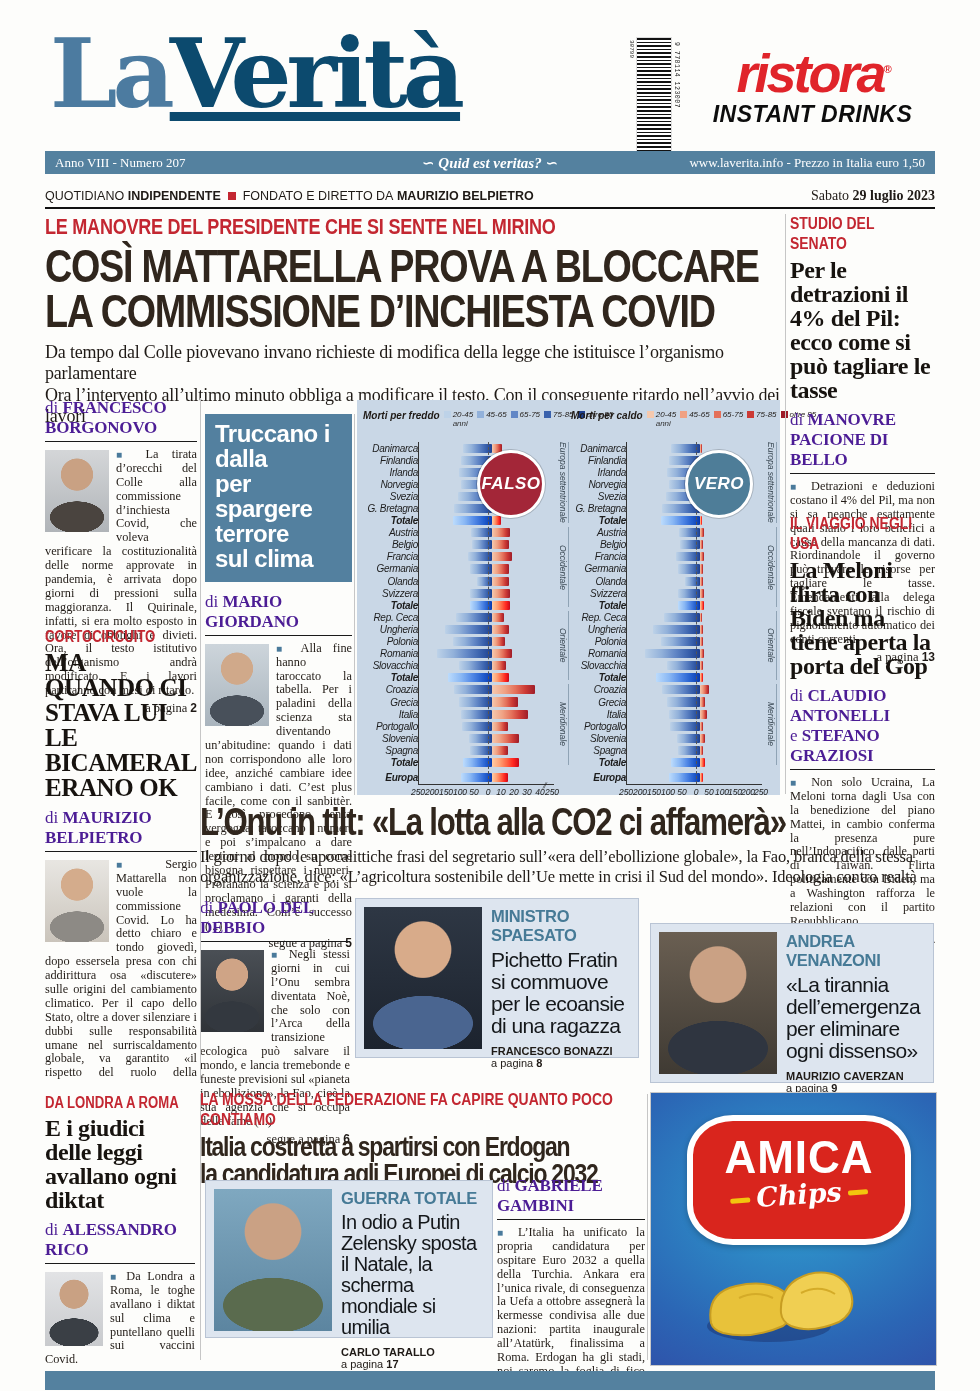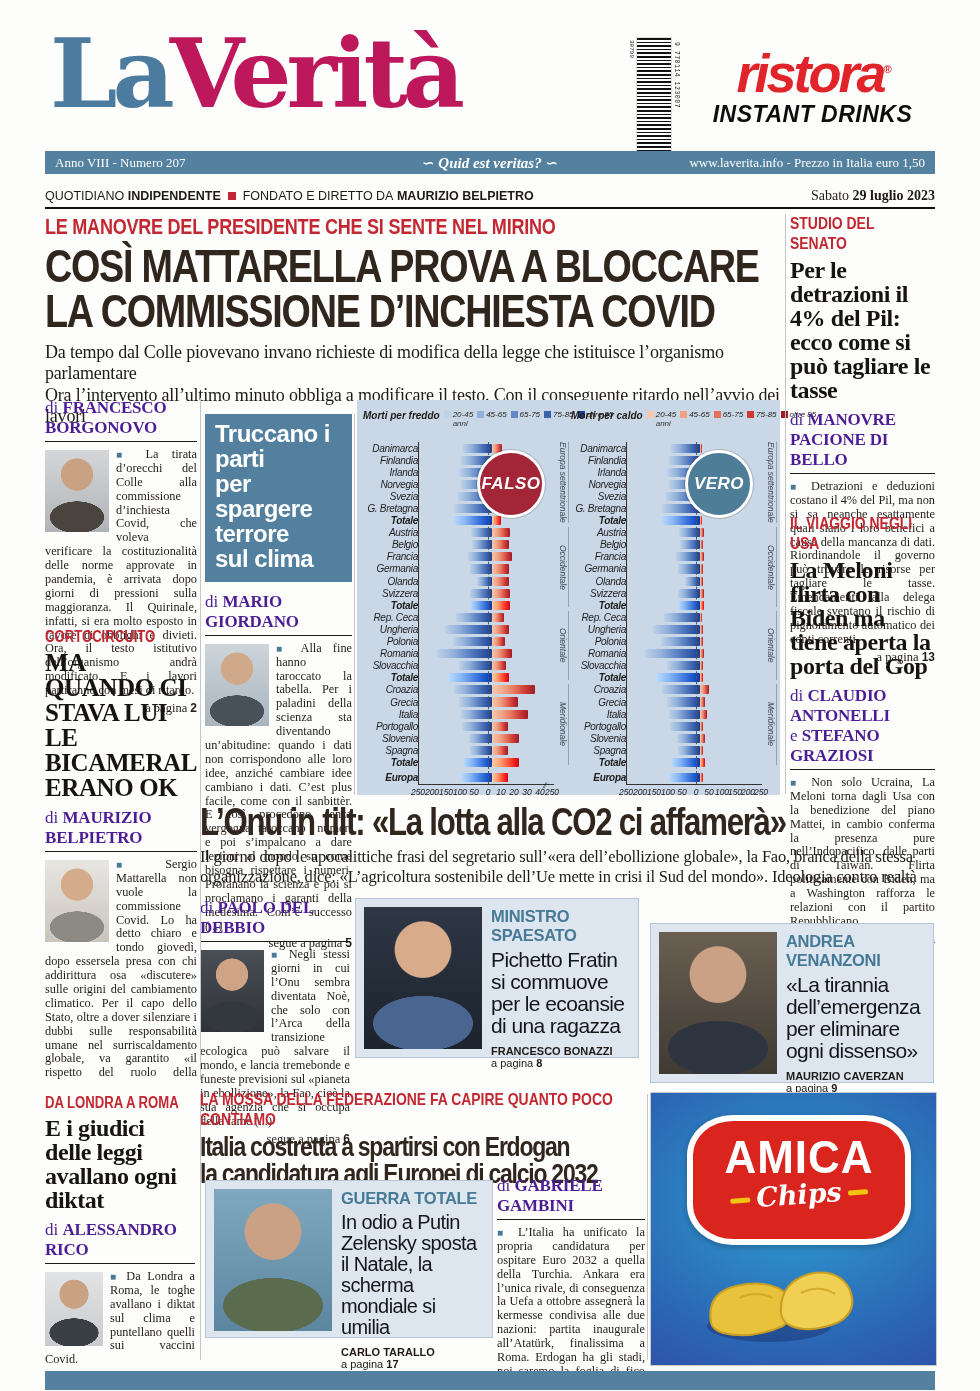--- a/index.html
+++ b/index.html
@@ -4,21 +4,21 @@
 <style>
   html,body{margin:0;padding:0;background:#e9e7e2;}
   #page{position:relative;width:980px;height:1391px;background:#fdfdfb;margin:0 auto;
         font-family:"Liberation Serif","DejaVu Serif",serif;color:#1f1a16;overflow:hidden;}
   .cond{display:inline-block;transform:scaleX(.82);transform-origin:0 50%;}
   .abs{position:absolute;}
 
   
   #logo{left:50px;top:26px;font-family:"DejaVu Serif",serif;font-weight:bold;
         font-size:96px;line-height:1;letter-spacing:-5px;}
-  #logo .la{color:#4c7ba0;} #logo .verita{color:#be185d;}
+  #logo .la{color:#4c7ba0;} #logo .verita{color:#0c4a6e;text-decoration:underline;}
   #barcode{left:637px;top:38px;width:34px;height:118px;background:
      repeating-linear-gradient(180deg,#121212 0 1.6px,#ffffff 1.6px 3.6px);
      outline:1px solid #ddd;}
   #barcode .bc-num{position:absolute;right:-9px;top:4px;writing-mode:vertical-rl;
      font-family:"Liberation Mono",monospace;font-size:6.5px;color:#222;letter-spacing:.5px;background:transparent;}
   #barcode .bc-top{position:absolute;left:-9px;top:2px;writing-mode:vertical-rl;
      font-family:"Liberation Mono",monospace;font-size:6px;color:#222;}
   #ristora{left:690px;top:48px;width:245px;text-align:center;}
   #ristora .brand{font-family:Liberation Sans, sans-serif;font-style:italic;font-weight:bold;
      font-size:54px;line-height:.95;color:#e0242a;letter-spacing:-3px;}
@@ -192,21 +192,21 @@
       <span class="sq">■</span> <span>Sergio Mattarella non vuole la commissione Covid. Lo ha detto chiaro e tondo giovedì, dopo essersela presa con chi addirittura osa «discutere» sulle origini del cambiamento climatico. Per il capo dello Stato, oltre a dover silenziare i dubbi sulle responsabilità umane nel surriscaldamento globale, va garantito «il rispetto del ruolo della magistratura nel giudicare, perché soltanto alla magistratura questo compito è riservato dalla Costituzione». A noi la frase del presidente della Repubblica all’inizio era sembrata ovvia, anzi banale. Che tocchi ai giudici emettere sentenze e non a (...)</span>
     </div>
     
     
     
   </div>
 
   <div class="abs" style="left:205px;top:414px;width:147px;">
     <div id="truccano-box">
       <div class="t">
-        <span>Truccano i parti</span><br><span>per spargere</span><br>
+        <span>Truccano i dalla</span><br><span>per spargere</span><br>
         <span>terrore</span><br><span>sul clima</span>
       </div>
     </div>
     <div class="byline" style="margin-top:10px;"><span>di</span> <b>MARIO GIORDANO</b></div>
     <div class="body">
       <span class="photo portrait" style="--bg1:#cdd5db;--bg2:#a9b4bd;--skin:#d0a98a;--suit:#48505a;"></span>
       <span class="sq">■</span> <span>Alla fine hanno taroccato la tabella. Per i paladini della scienza sta diventando un’abitudine: quando i dati non corrispondono alle loro idee, anziché cambiare idee cambiano i dati. C’est plus facile, come con il sanbittèr. E così procedono senza vergogna: taroccano i numeri e poi s’impalcano a dare lezioni al mondo su come bisogna rispettare i numeri. Profanano la scienza e poi si proclamano i garanti della medesima. Com’è successo (...)</span>
     </div>
     <div class="pageref clear"><span>segue a pagina</span> <b>5</b></div>
   </div>

